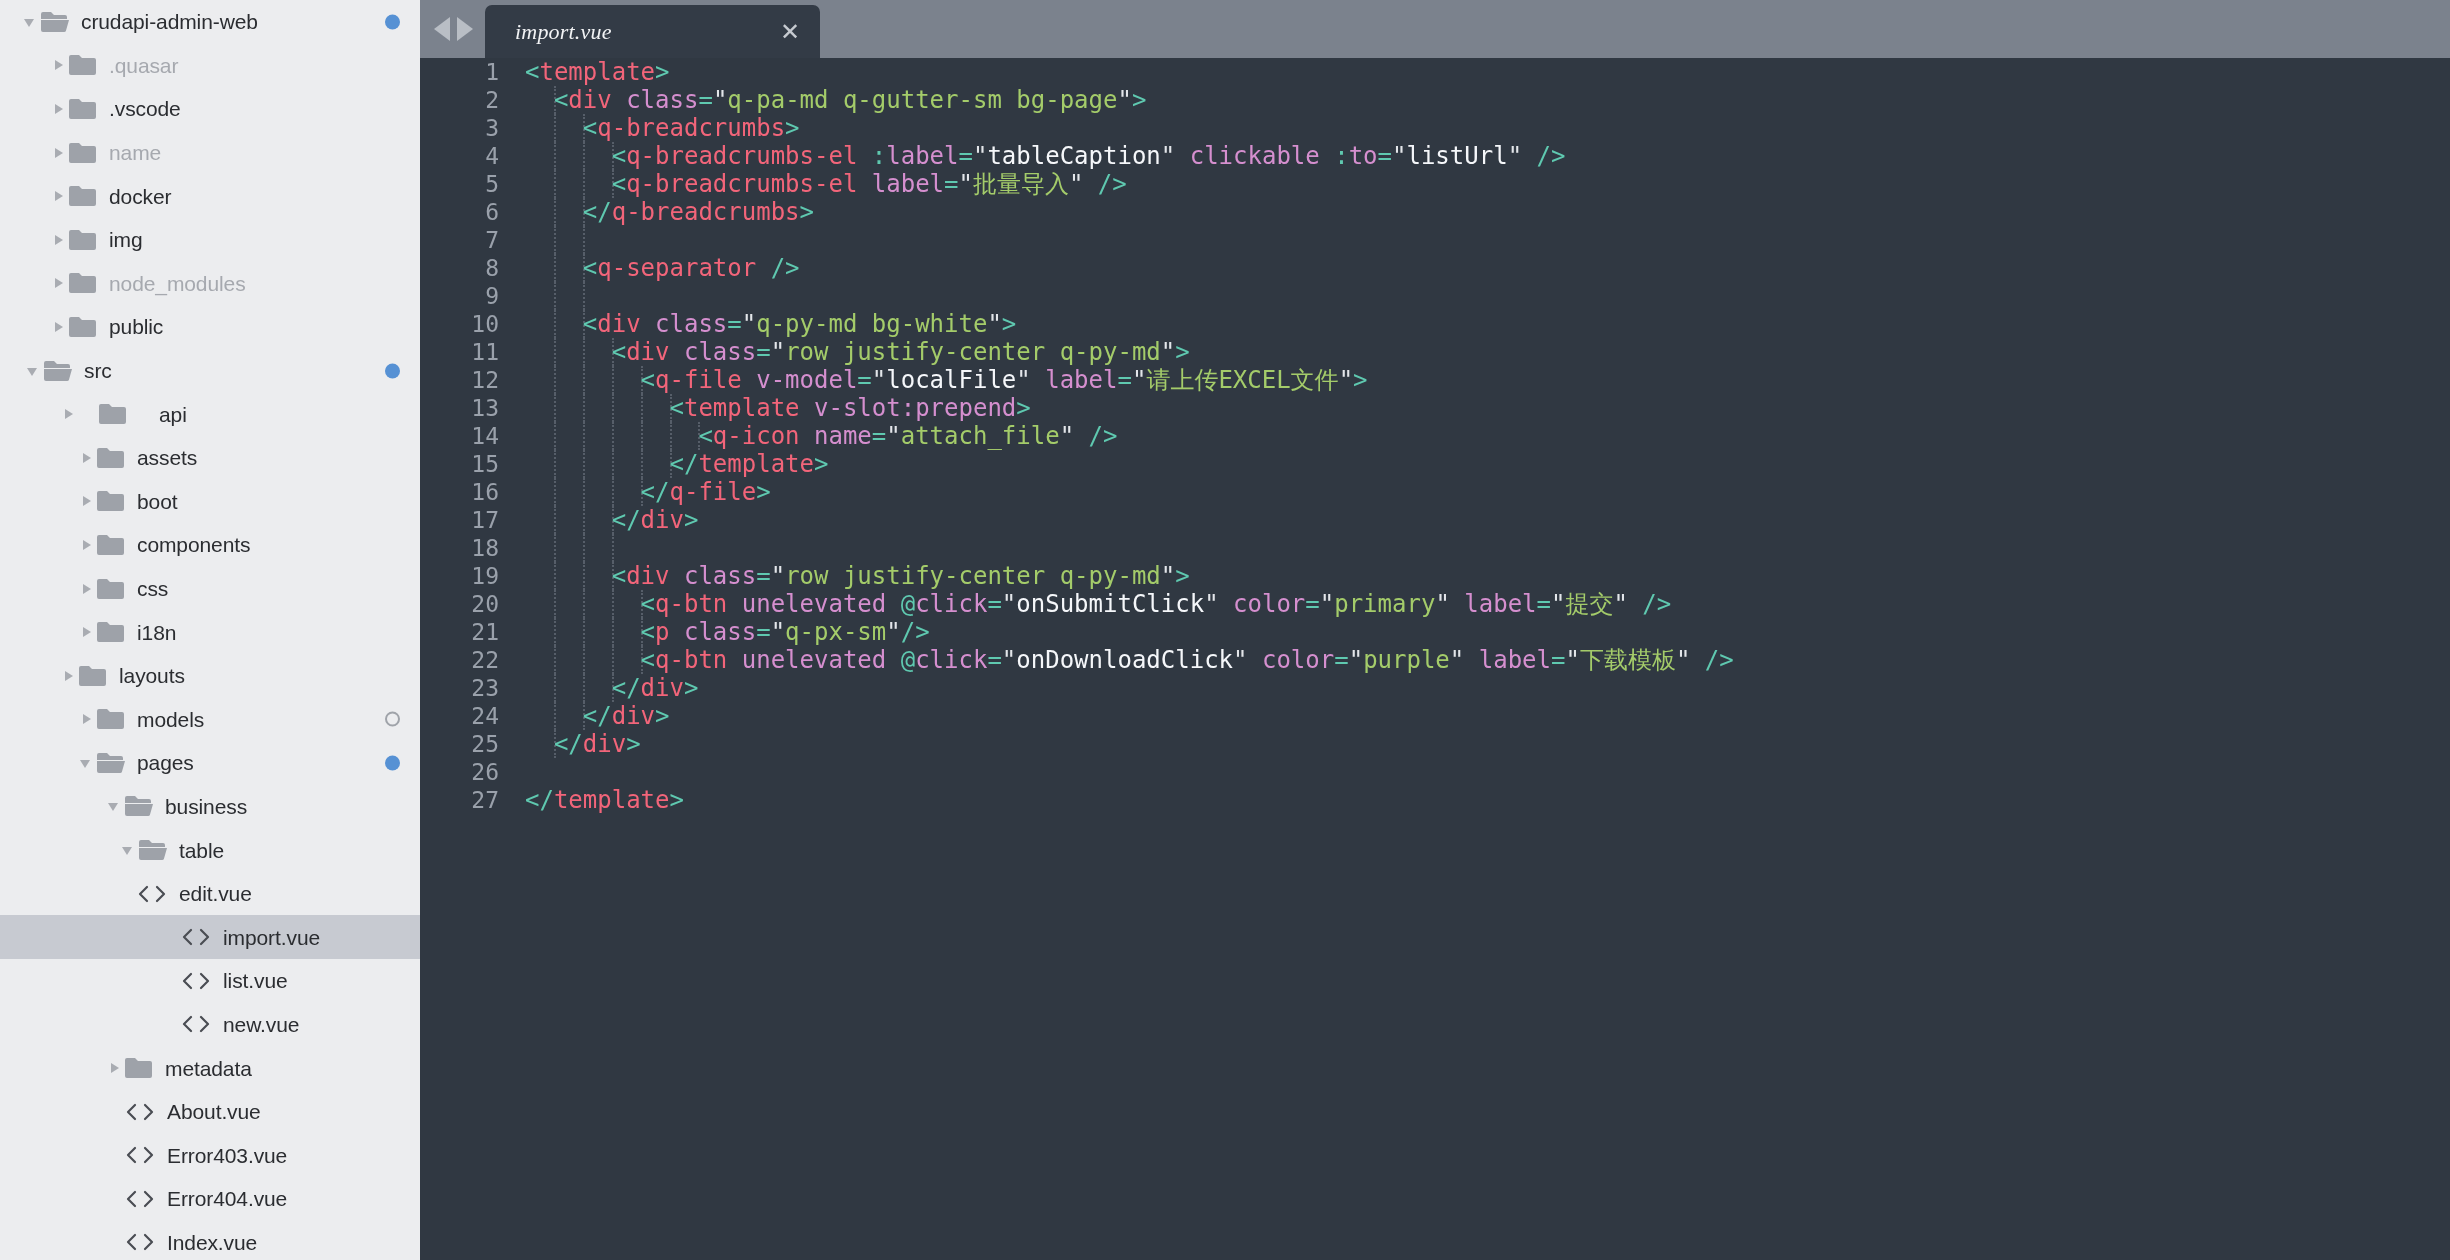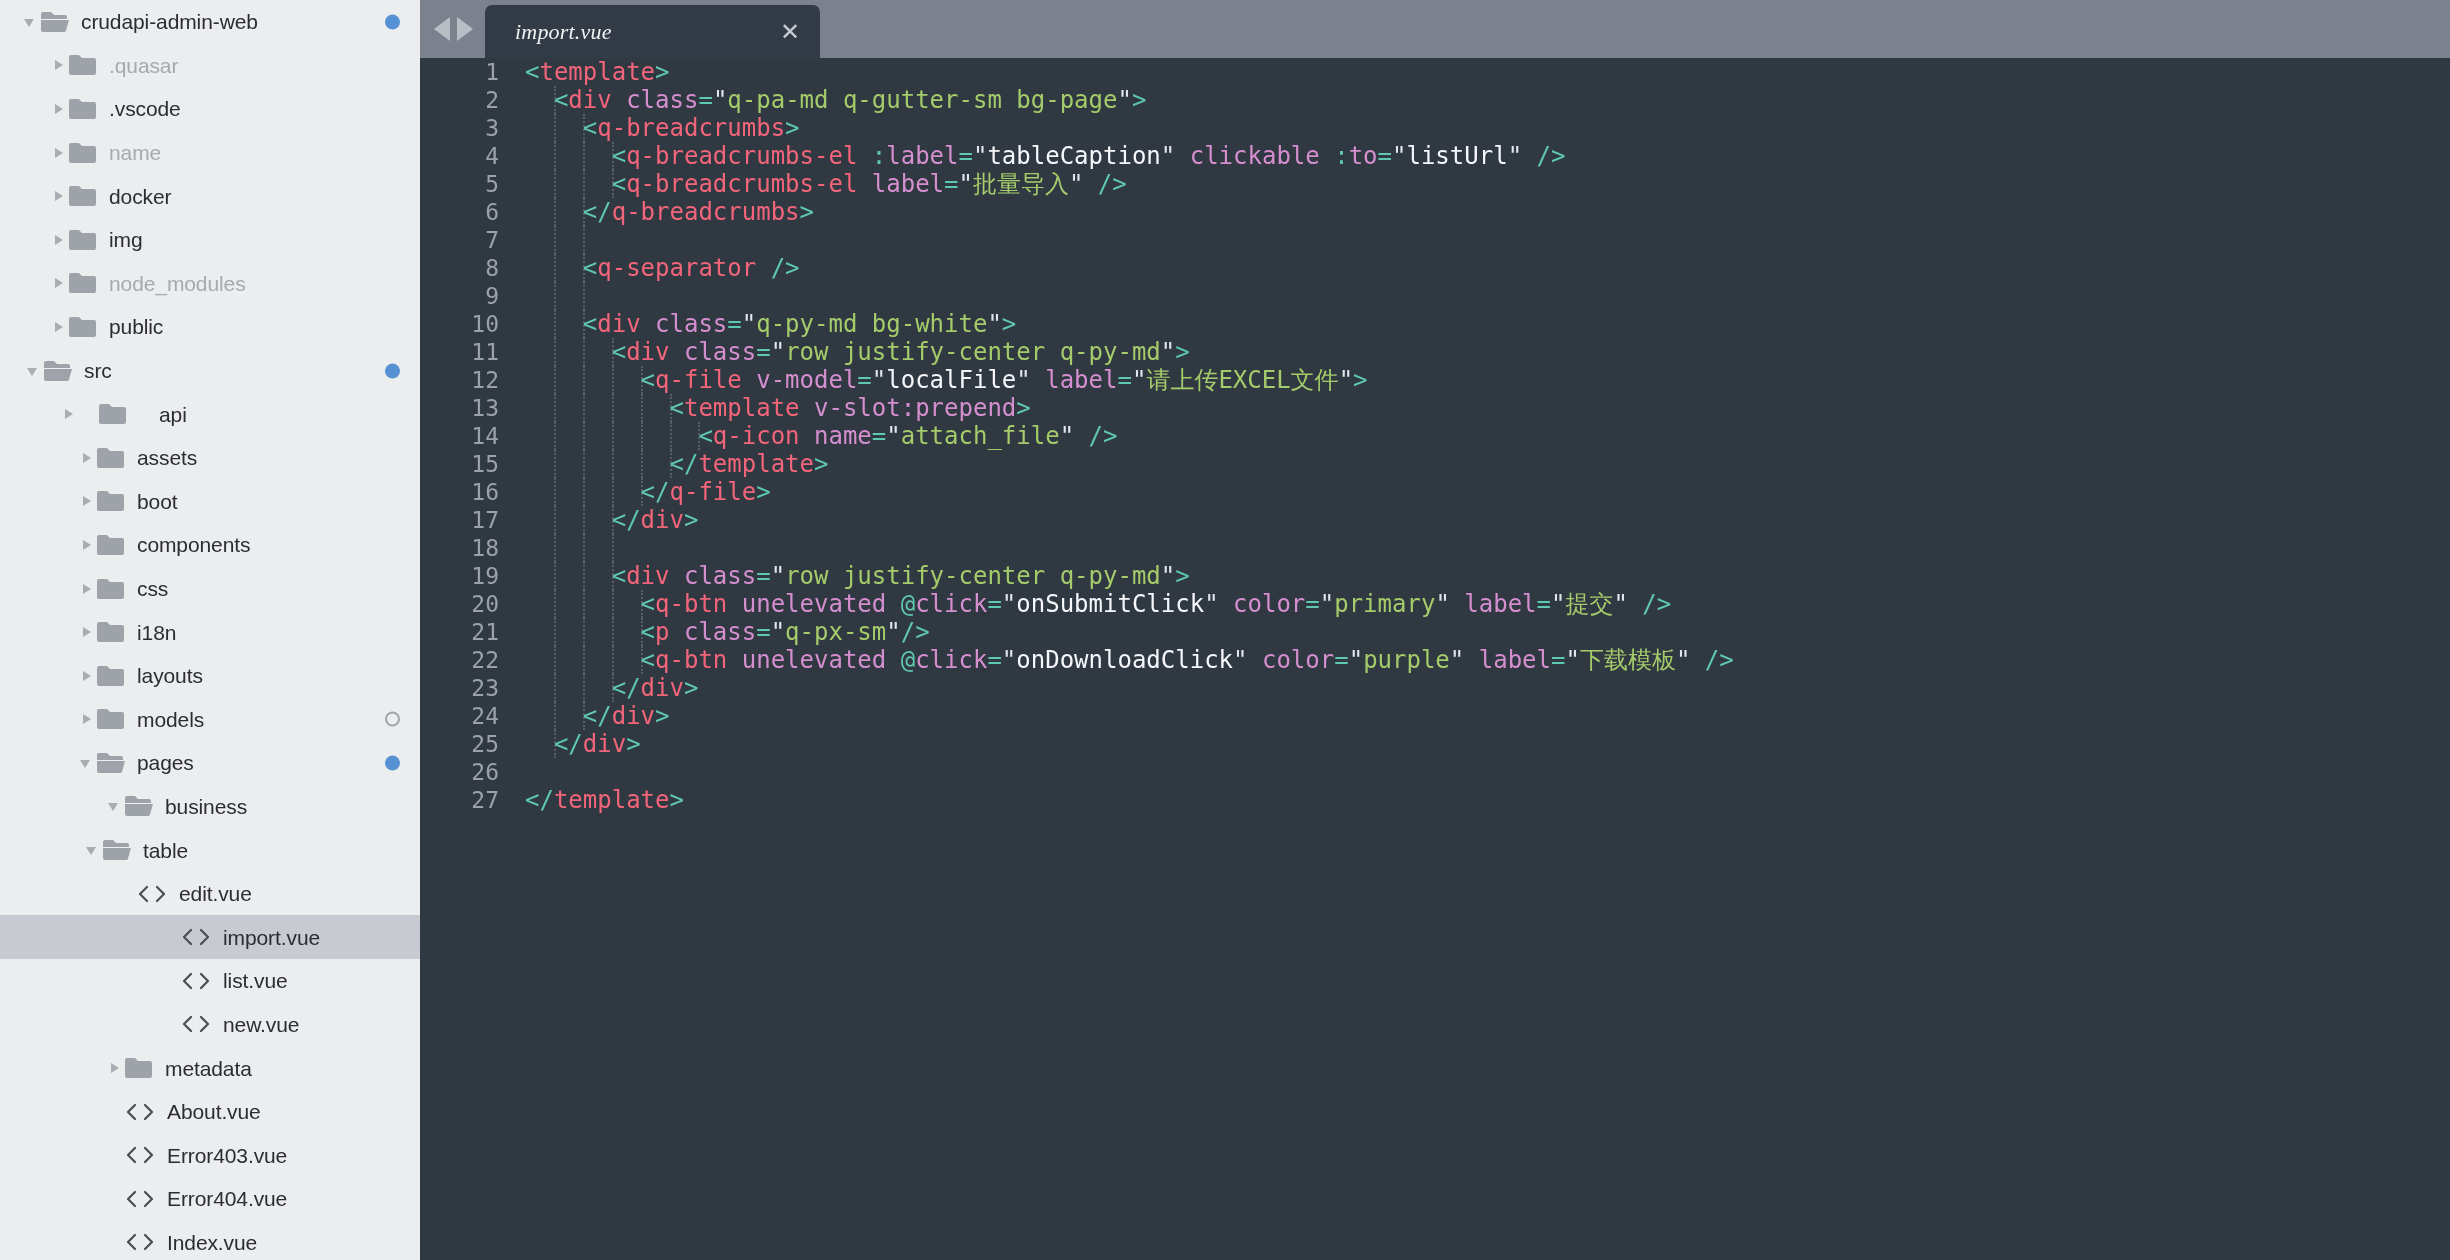--- a/index.html
+++ b/index.html
@@ -336,21 +336,21 @@
         </div>
         <div class="tree-row" style="padding-left: 78px;">
           <div class="twisty closed"></div>
           <span class="ficon">
             <svg width="30" height="24" viewBox="0 0 30 24">
               <path fill="#9ea2a9" d="M1 4a2 2 0 0 1 2-2h8l3 3h12a2 2 0 0 1 2 2v13a2 2 0 0 1-2 2H3a2 2 0 0 1-2-2z"></path>
             </svg>
           </span>
           <span class="tname">i18n</span>
         </div>
-        <div class="tree-row" style="padding-left: 78px;">
+        <div class="tree-row" style="padding-left: 60px;">
           <div class="twisty closed"></div>
           <span class="ficon">
             <svg width="30" height="24" viewBox="0 0 30 24">
               <path fill="#9ea2a9" d="M1 4a2 2 0 0 1 2-2h8l3 3h12a2 2 0 0 1 2 2v13a2 2 0 0 1-2 2H3a2 2 0 0 1-2-2z"></path>
             </svg>
           </span>
           <span class="tname">layouts</span>
         </div>
         <div class="tree-row" style="padding-left: 78px;">
           <div class="twisty closed"></div>
@@ -376,21 +376,21 @@
         <div class="tree-row" style="padding-left: 106px;">
           <div class="twisty open"></div>
           <span class="ficon">
             <svg width="30" height="24" viewBox="0 0 30 24">
               <path fill="#9ea2a9" d="M1 4a2 2 0 0 1 2-2h8l3 3h11a2 2 0 0 1 2 2v2H1z"></path>
               <path fill="#9ea2a9" d="M1 10h28l-3.2 11.2A2 2 0 0 1 23.9 22H3a2 2 0 0 1-2-2z"></path>
             </svg>
           </span>
           <span class="tname">business</span>
         </div>
-        <div class="tree-row" style="padding-left: 84px;">
+        <div class="tree-row" style="padding-left: 120px;">
           <div class="twisty open"></div>
           <span class="ficon">
             <svg width="30" height="24" viewBox="0 0 30 24">
               <path fill="#9ea2a9" d="M1 4a2 2 0 0 1 2-2h8l3 3h11a2 2 0 0 1 2 2v2H1z"></path>
               <path fill="#9ea2a9" d="M1 10h28l-3.2 11.2A2 2 0 0 1 23.9 22H3a2 2 0 0 1-2-2z"></path>
             </svg>
           </span>
           <span class="tname">table</span>
         </div>
         <div class="tree-row" style="padding-left: 118px;">

